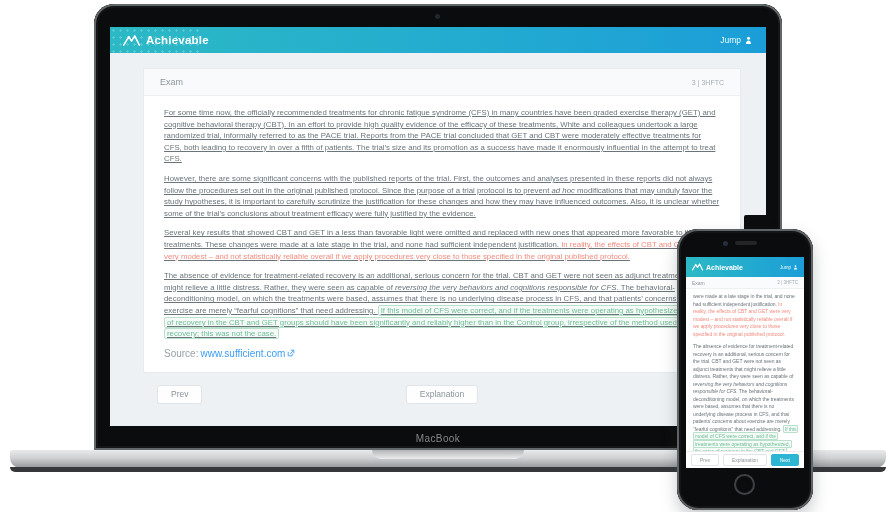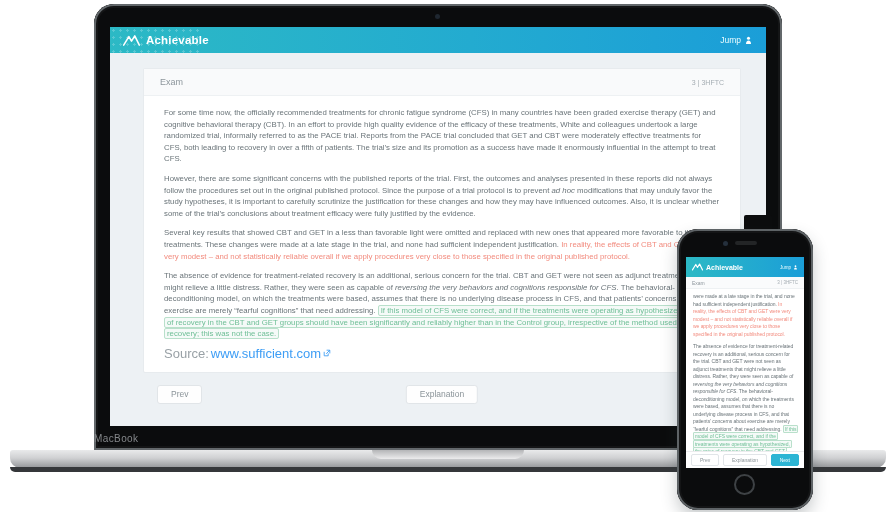--- a/index.html
+++ b/index.html
@@ -13,21 +13,21 @@
   .laptop-lid {
     position:absolute; left:94px; top:4px; width:688px; height:446px;
     background:#0b0c0d; border-radius:20px 20px 0 0;
     box-shadow: inset 0 0 0 2px #63686b, inset 0 0 0 4px #141516;
   }
   .laptop-camera {
     position:absolute; left:435px; top:14px; width:5px; height:5px;
     border-radius:50%; background:#1f2730;
   }
   .macbook-label {
-    position:absolute; left:94px; top:433px; width:688px; text-align:left;
+    position:absolute; left:94px; top:433px; width:688px; text-align:center;
     color:#84878a; font-size:10px; letter-spacing:.4px;
   }
   .laptop-base {
     position:absolute; left:10px; top:450px; width:876px; height:18px;
     background:linear-gradient(180deg,#e9eaeb 0%,#cfd0d2 45%,#939598 100%);
     border-radius:3px 3px 10px 10px;
   }
   .base-notch {
     position:absolute; left:372px; top:450px; width:152px; height:9px;
     background:linear-gradient(180deg,#b4b5b7,#ececed);
@@ -63,29 +63,29 @@
   }
   .card-head {
     display:flex; justify-content:space-between; align-items:center;
     padding:8px 16px; background:#f9fafb; border-bottom:1px solid #eef1f3;
   }
   .exam-title { font-size:9px; color:#8d969c; }
   .exam-counter { font-size:7px; color:#a4acb2; }
 
   .card-body { padding:11px 20px 13px; font-size:7.8px; line-height:11.6px; color:#6a7479; }
   .prompt { font-weight:bold; font-style:italic; color:#4d5760; font-size:8px; margin-bottom:9px; }
-  .para { margin-bottom:8px; }
+  .para { margin-bottom:8px;text-decoration:underline; }
   .red { color:#f28b7e; }
   .hl {
     color:#6fbf97; background:rgba(111,191,151,.07);
     border:1px solid #b9e0cb; border-radius:2px; padding:0 2px;
     -webkit-box-decoration-break:clone; box-decoration-break:clone; cursor:pointer;
   }
   .ital { font-style:italic;text-align:center; }
-  .source-row { margin-top:4px; font-size:13px; color:#99a1a6; display:flex; align-items:center; gap:2px; }
+  .source-row { margin-top:4px; font-size:10px; color:#99a1a6; display:flex; align-items:center; gap:2px; }
   .source-link { color:#3d9df5; text-decoration:none; cursor:pointer; }
 
   .btn-row { position:relative; margin:12px 25px 0 33px; height:18px; }
   .btn {
     display:inline-block; background:#fefefe; border:1px solid #e1e5e8;
     border-radius:3px; color:#8b9499; font-size:8.5px; padding:4px 13px;
     font-family:inherit; cursor:pointer; line-height:1;
   }
   .btn-prev { position:absolute; left:14px; top:0; }
   .btn-expl { position:absolute; left:50%; top:0; transform:translateX(-50%); }

